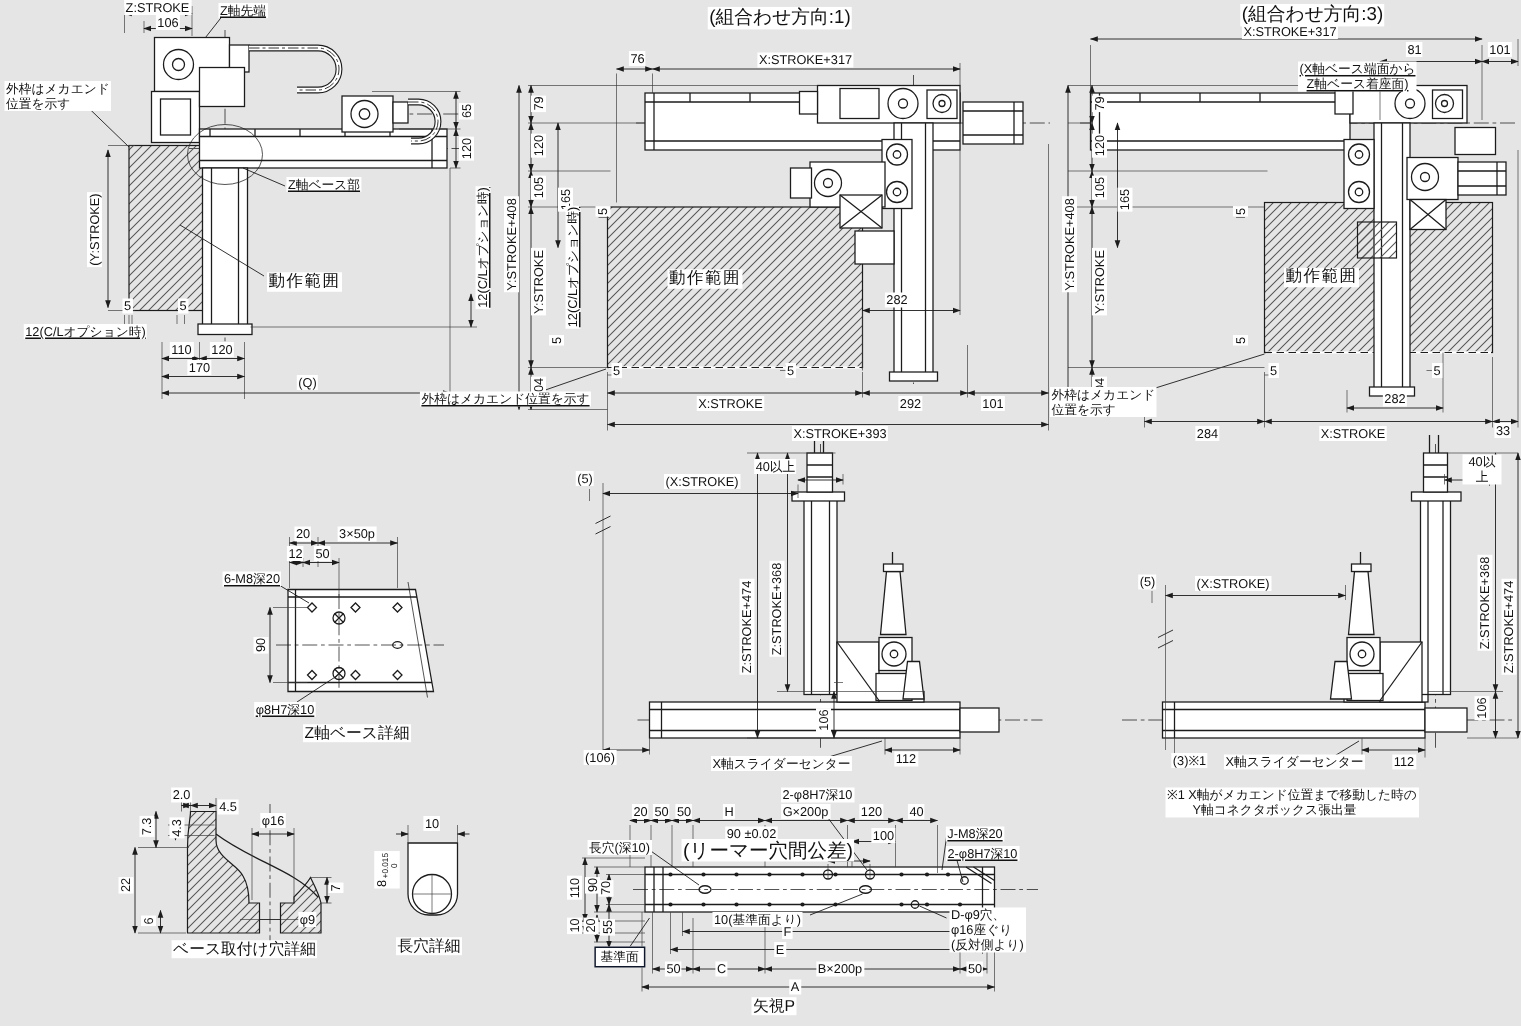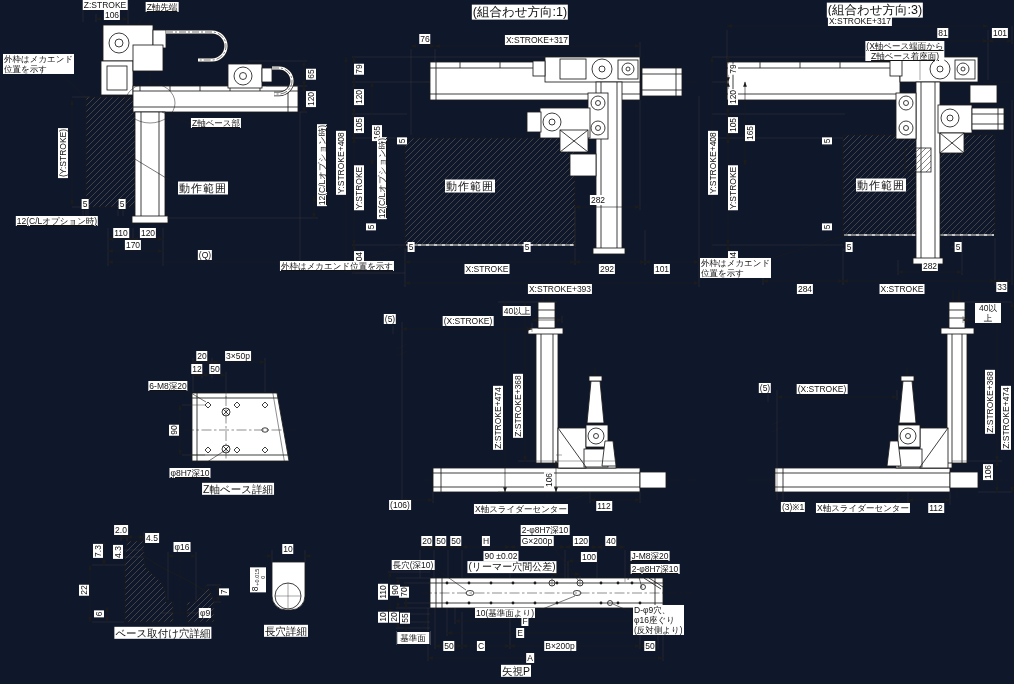--- a/index.html
+++ b/index.html
@@ -1,16 +1,16 @@
 <!DOCTYPE html>
 <html><head>
 <meta charset="utf-8">
 <style>
   html,body{margin:0;padding:0;background:#fff}
-  #stage{position:relative;width:1014px;height:684px;background:#0f172a;overflow:hidden;
+  #stage{position:relative;width:1014px;height:684px;background:#e5e5e5;overflow:hidden;
          font-family:"Liberation Sans",sans-serif}
   #art{position:absolute;left:0;top:0;z-index:1}
   
   .s  {stroke:#1c1c1c;stroke-width:.85;fill:none}
   .sf {stroke:#1c1c1c;stroke-width:.85;fill:#fff}
   .thin{stroke:#1c1c1c;stroke-width:.5;fill:none}
   .d2 {stroke:#1c1c1c;stroke-width:.6;fill:none}
   .ext{stroke:#3a3a3a;stroke-width:.45;fill:none}
   .cl {stroke:#1c1c1c;stroke-width:.5;fill:none;stroke-dasharray:10 2.5 2.5 2.5}
   .dsh{stroke:#1c1c1c;stroke-width:.8;fill:none;stroke-dasharray:5 3}
@@ -22,21 +22,21 @@
   .cb3{stroke:#1c1c1c;stroke-width:.6;fill:none;stroke-dasharray:7 2 2 2}
   
   .lb{position:absolute;font-size:8.5px;color:#111;white-space:pre-line;line-height:1.18;
       transform:translate(-50%,-50%);background:#fff;padding:0 1px;text-align:center;z-index:3}
   .rot{transform:translate(-50%,-50%) rotate(-90deg)}
   .lft{transform:translate(0,-50%);text-align:left}
   .u{text-decoration:underline}
   .t12{font-size:12.5px}
   .t10{font-size:10.5px}
   .t11{font-size:11px;letter-spacing:1px}
-  .t7{font-size:10px}
+  .t7{font-size:13px}
   .boxed{border:1px solid #0f172a;padding:1px 3px}
   .tol{display:inline-flex;flex-direction:column;font-size:5.5px;line-height:1;vertical-align:-1px;margin-left:1px}
   .tol i{font-style:normal}
 </style>
 </head>
 <body>
 
 <div id="stage">
 
 <svg id="art" width="1014" height="684" viewBox="0 0 1014 684">
@@ -467,20 +467,22 @@
 
 <span class="lb" style="left:988px;top:313px">40以上</span>
 <span class="lb" style="left:765px;top:388px">(5)</span>
 <span class="lb" style="left:822px;top:389px">(X:STROKE)</span>
 <span class="lb rot" style="left:990px;top:402px">Z:STROKE+368</span>
 <span class="lb rot" style="left:1006px;top:418px">Z:STROKE+474</span>
 <span class="lb rot" style="left:988px;top:472px">106</span>
 <span class="lb" style="left:793px;top:507px">(3)※1</span>
 <span class="lb" style="left:863px;top:508px">X軸スライダーセンター</span>
 <span class="lb" style="left:936px;top:508px">112</span>
+<span class="lb lft" style="left:777px;top:535px">※1 X軸がメカエンド位置まで移動した時の
+　　Y軸コネクタボックス張出量</span>
 
 <span class="lb" style="left:202px;top:356px">20</span>
 <span class="lb" style="left:238px;top:356px">3×50p</span>
 <span class="lb" style="left:197px;top:369px">12</span>
 <span class="lb" style="left:215px;top:369px">50</span>
 <span class="lb u" style="left:168px;top:386px">6-M8深20</span>
 <span class="lb rot" style="left:174px;top:430px">90</span>
 <span class="lb u" style="left:190px;top:473px">φ8H7深10</span>
 <span class="lb t10" style="left:238px;top:489px">Z軸ベース詳細</span>
 

